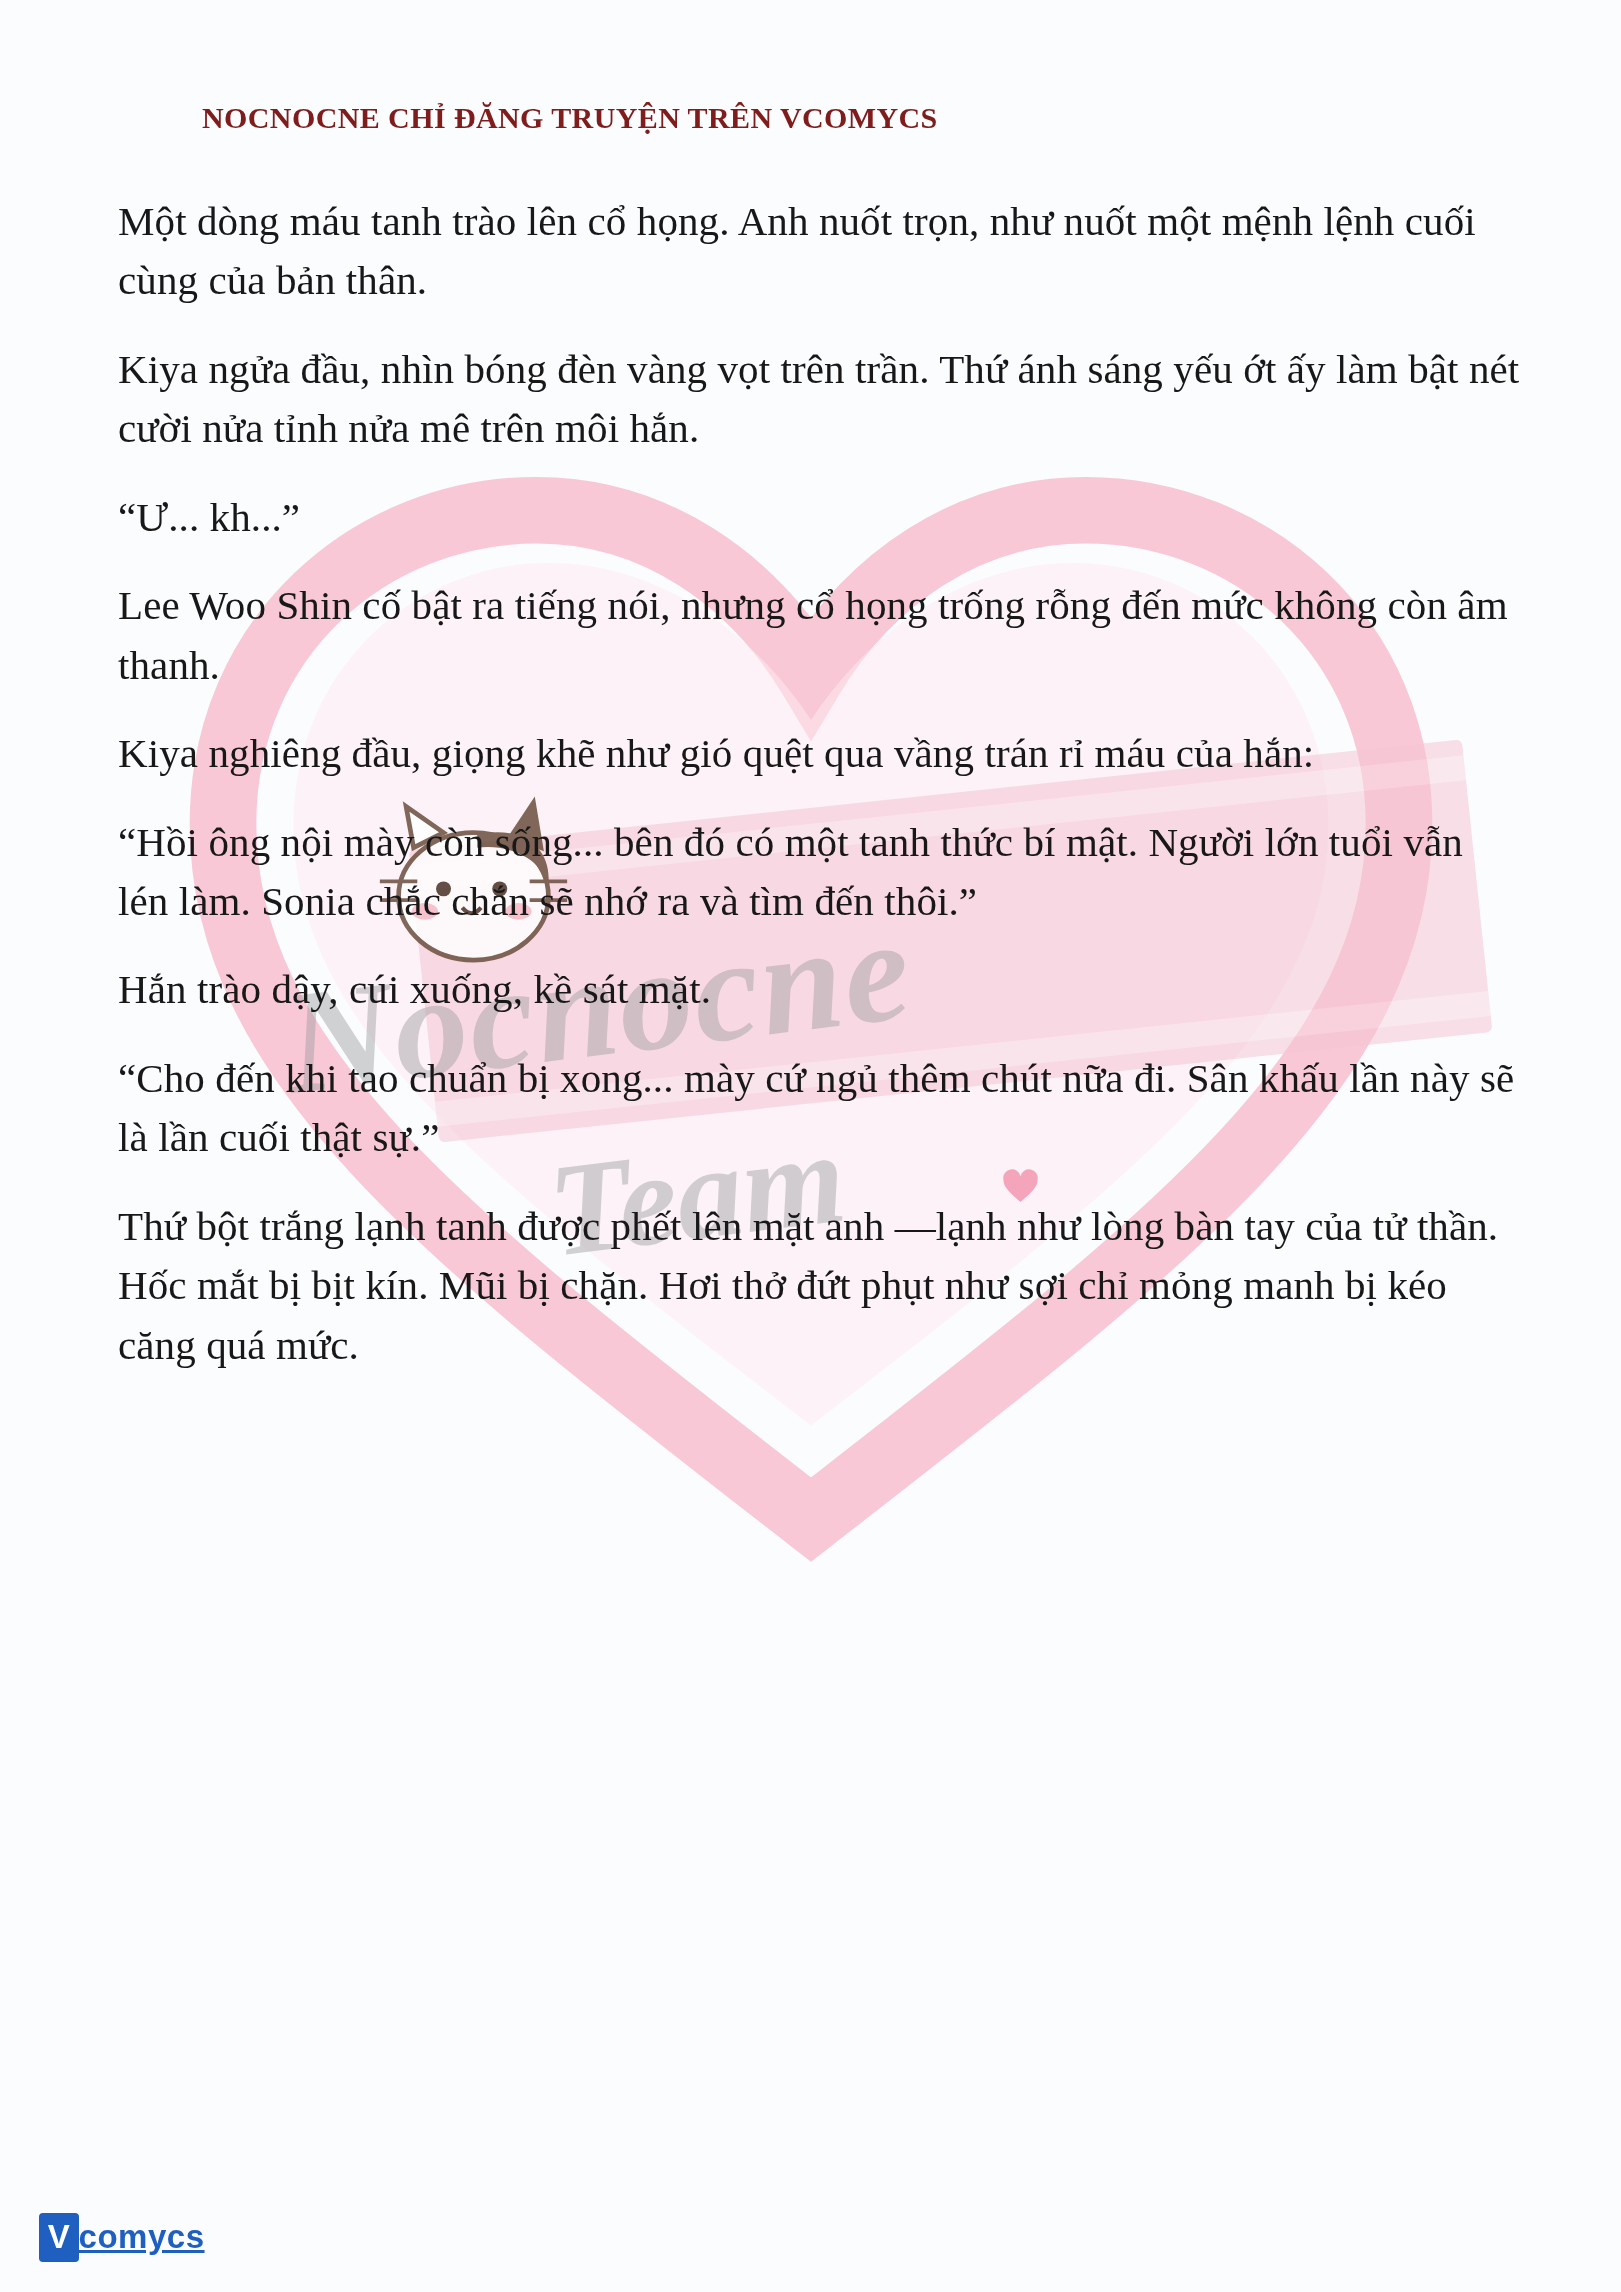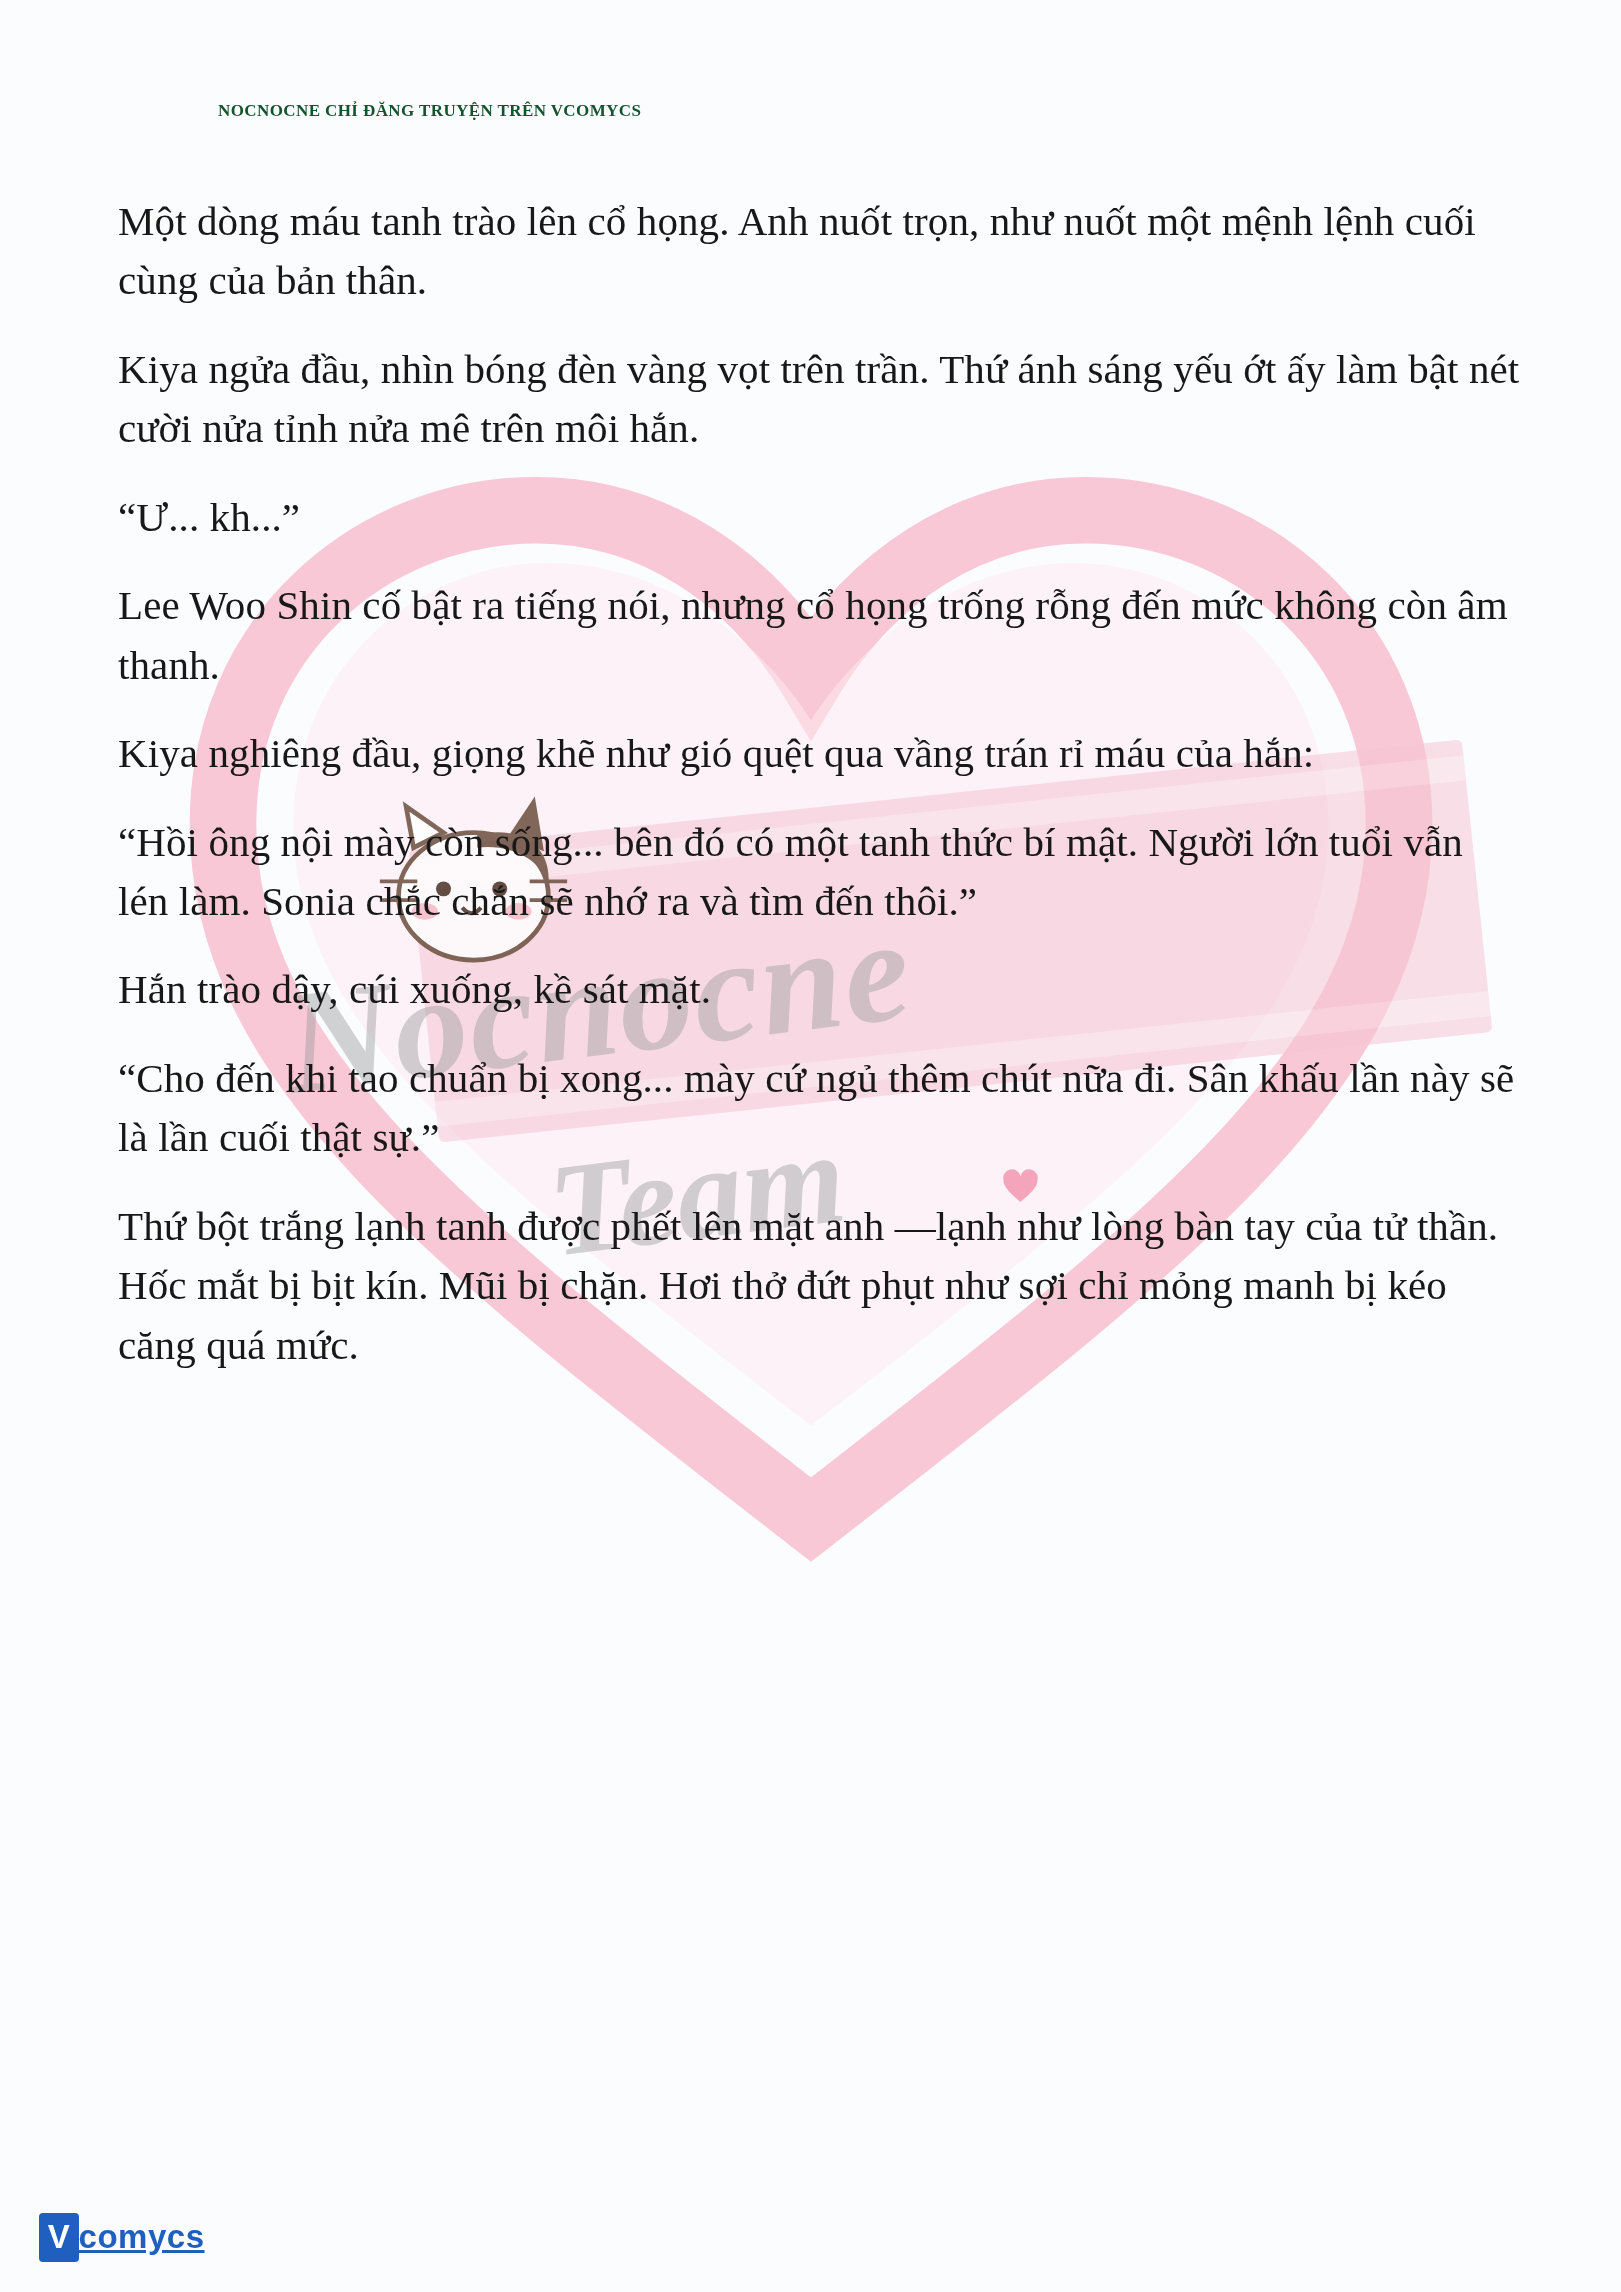--- a/index.html
+++ b/index.html
@@ -103,26 +103,25 @@
     position: absolute;
     left: 0; top: 0;
     width: 100%;
     z-index: 3;
   }
   .header-note {
     position: absolute;
     left: 202px;
     top: 101px;
     font-family: "Liberation Serif", serif;
-    font-size: 17px;
-    font-weight: 700;
-    color: #14532d;
+    font-size: 30px;
+    font-weight: 700;
+    color: #7f1d1d;
     letter-spacing: 0.4px;
     white-space: nowrap;
-    margin-left: 16px;
   }
 
   
   .content {
     position: absolute;
     left: 118px;
     top: 178px;
     width: 1402px;
     z-index: 2;
   }

